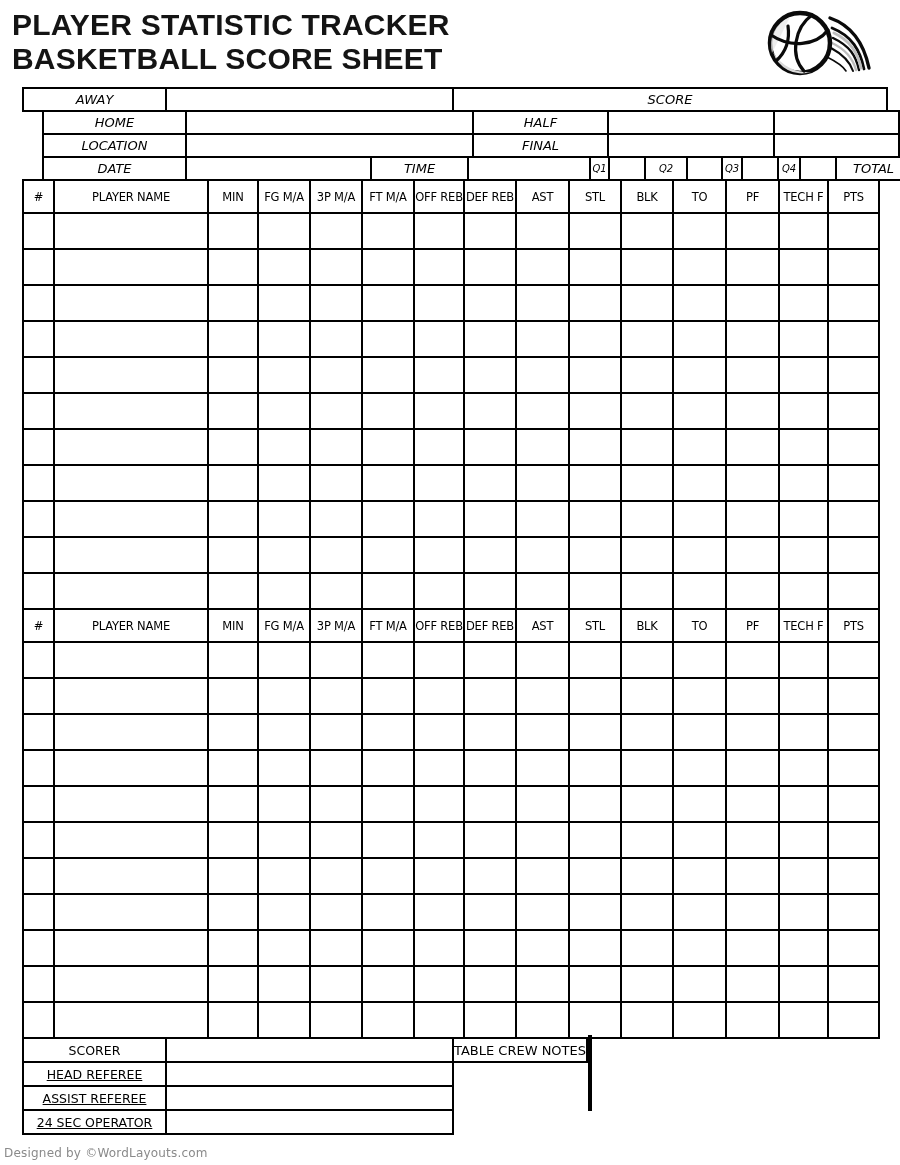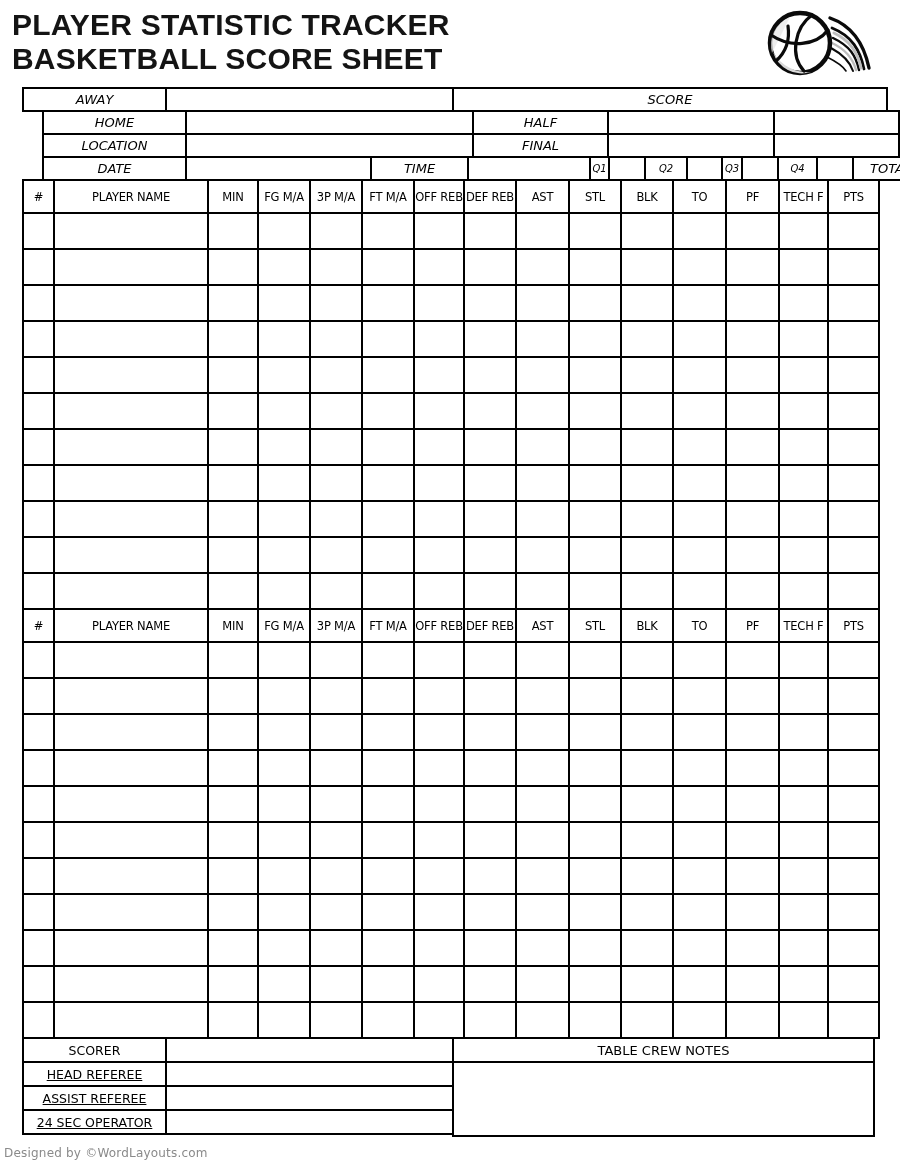--- a/index.html
+++ b/index.html
@@ -36,21 +36,21 @@
   }
   table.stats th,table.stats td{
     border:2px solid #000;padding:0;background:#fff;
     font-weight:400;text-align:center;overflow:hidden;white-space:nowrap;
   }
   table.stats th{height:31px;font-size:11.5px;letter-spacing:-0.2px;}
   table.stats td{height:34px;}
   
   .foot{display:flex;margin-top:-2px;}
   .foot-left{width:432px;flex:none;}
-  .foot-right{width:423px;flex:none;margin-left:-2px;display:flex;flex-direction:column;}
+  .foot-right{width:423px;flex:none;margin-left:-2px;display:flex;flex-direction:row;}
   .frow{display:flex;}
   .frow + .frow{margin-top:-2px;text-decoration:underline;}
   .fcell{
     box-sizing:border-box;flex:none;height:26px;border:2px solid #000;background:#fff;
     display:flex;align-items:center;justify-content:center;
     font-size:12.5px;white-space:nowrap;overflow:hidden;
   }
   .fcell + .fcell{margin-left:-2px;}
   .notes-header{box-sizing:border-box;height:26px;border:2px solid #000;
     display:flex;align-items:center;justify-content:center;font-size:13px;}
@@ -117,21 +117,21 @@
       <div class="hcell" style="width:145px">DATE</div>
       <div class="hcell" style="width:187px"></div>
       <div class="hcell" style="width:99px">TIME</div>
       <div class="hcell" style="width:124px"></div>
       <div class="hcell qlab" style="width:21px">Q1</div>
       <div class="hcell" style="width:38px"></div>
       <div class="hcell qlab" style="width:44px">Q2</div>
       <div class="hcell" style="width:37px"></div>
       <div class="hcell qlab" style="width:22px">Q3</div>
       <div class="hcell" style="width:38px"></div>
-      <div class="hcell qlab" style="width:41px">Q4</div>
+      <div class="hcell qlab" style="width:24px">Q4</div>
       <div class="hcell" style="width:38px"></div>
       <div class="hcell" style="width:77px">TOTAL</div>
     </div>
   </div>
 
   <table class="stats">
       <colgroup>
         <col style="width: 31px;">
         <col style="width: 154px;">
         <col style="width: 50px;">

